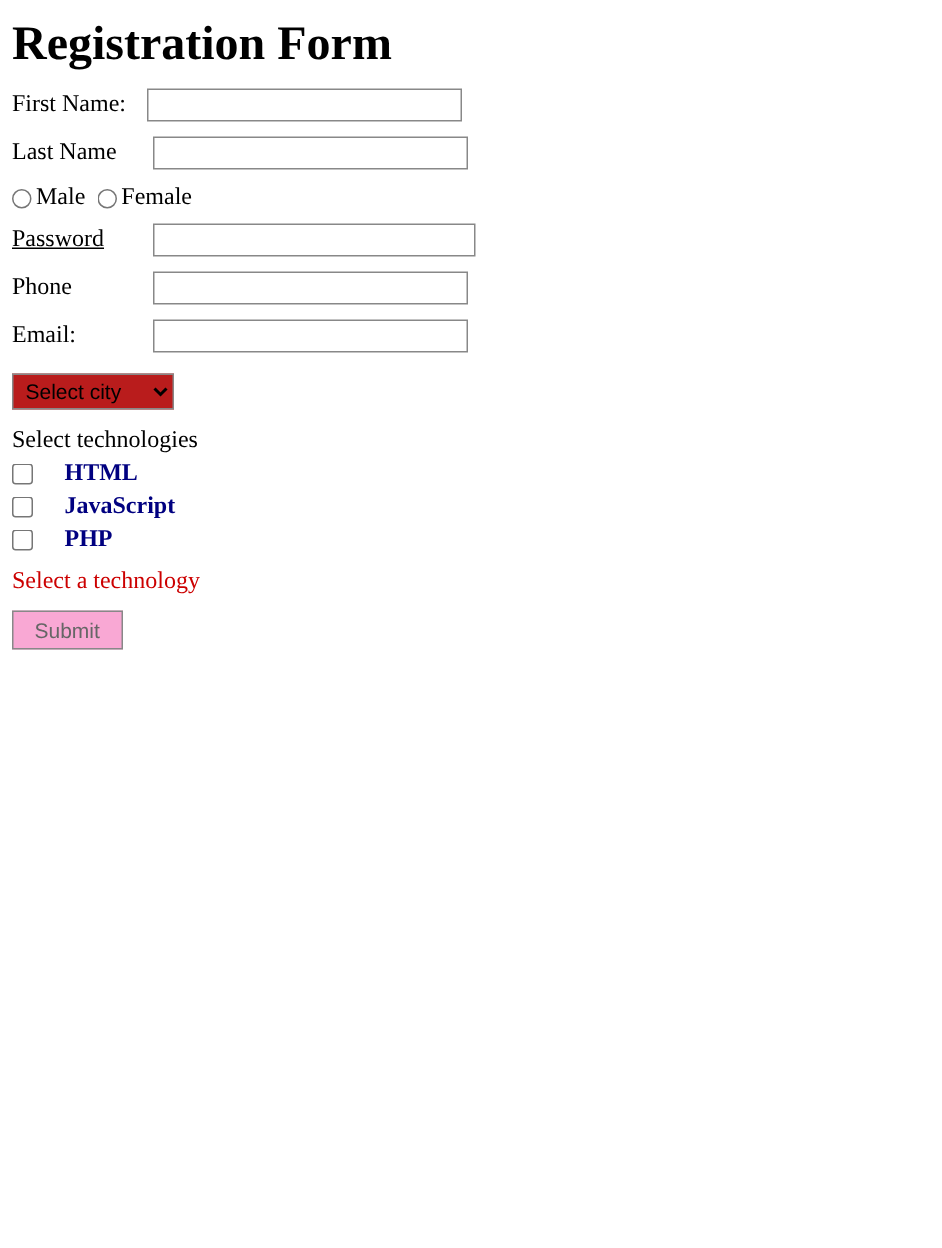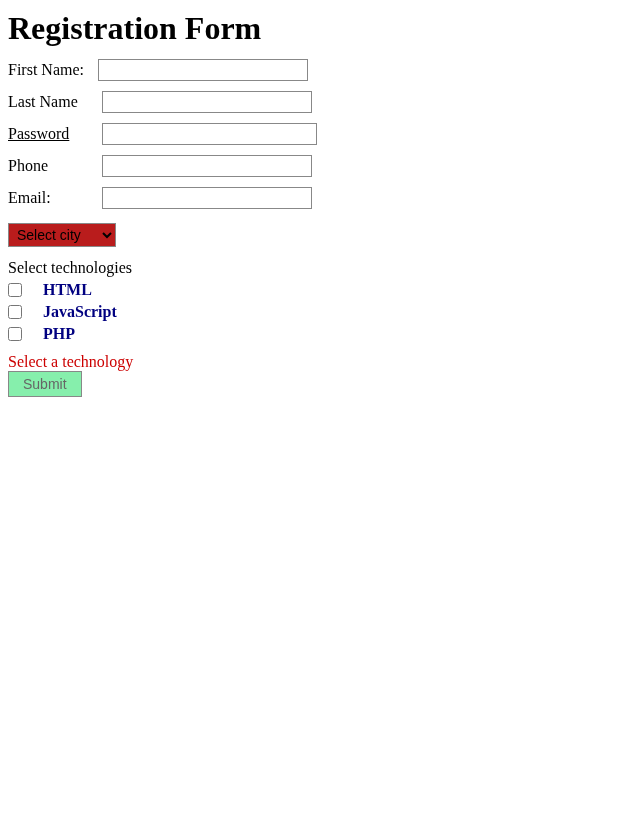--- a/index.html
+++ b/index.html
@@ -100,27 +100,28 @@
     }
 
     .tech-option input[type="checkbox"] {
       width: 14px;
       height: 14px;
     }
 
     .validation-message {
       color: #cc0000;
       font-size: 16px;
+      margin-bottom: 10px;
     }
 
     .submit-btn {
       font-size: 14px;
       padding: 4px 14px;
       border: 1px solid #888;
-      background: #86efac;
+      background: #f9a8d4;
       cursor: pointer;
       color: #666;
     }
 
     .password-group {
       margin-bottom: 10px;
       text-decoration: underline;
     }
   </style>
 </head>
@@ -134,20 +135,30 @@
   <label>First Name:</label>
   <input type="text" style="">
 </div>
 
 <div class="form-group">
   <label>Last Name</label>
   <input type="text" style="margin-left: 4px;">
 </div>
 
 <div class="gender-group">
+  <div class="gender-options">
+    <label>
+      <input type="radio" name="gender" value="male" style="">
+      <span>Male</span>
+    </label>
+    <label>
+      <input type="radio" name="gender" value="female" style="">
+      <span>Female</span>
+    </label>
+  </div>
 </div>
 
 <div class="form-group password-group">
   <label>Password</label>
   <input type="password" style="margin-left: 4px; width: 215px;">
 </div>
 
 <div class="form-group">
   <label>Phone</label>
   <input type="tel" style="margin-left: 4px;">

